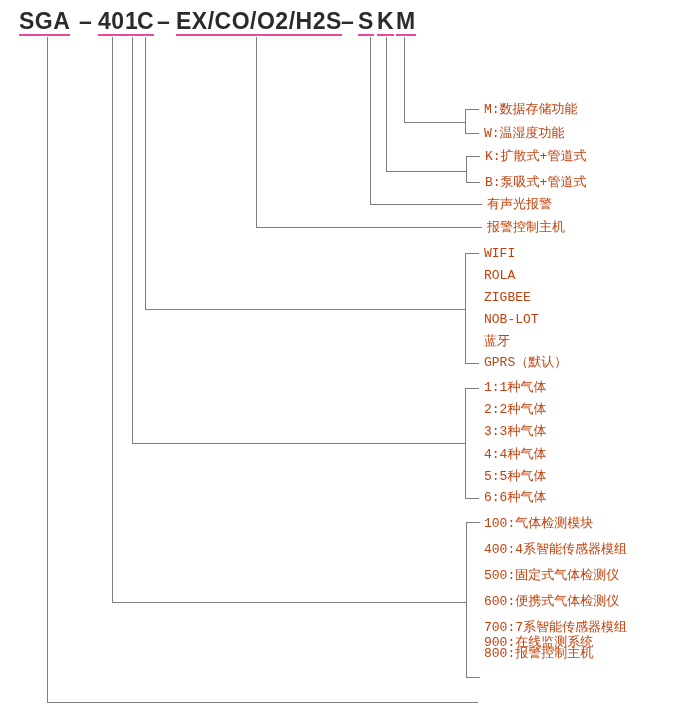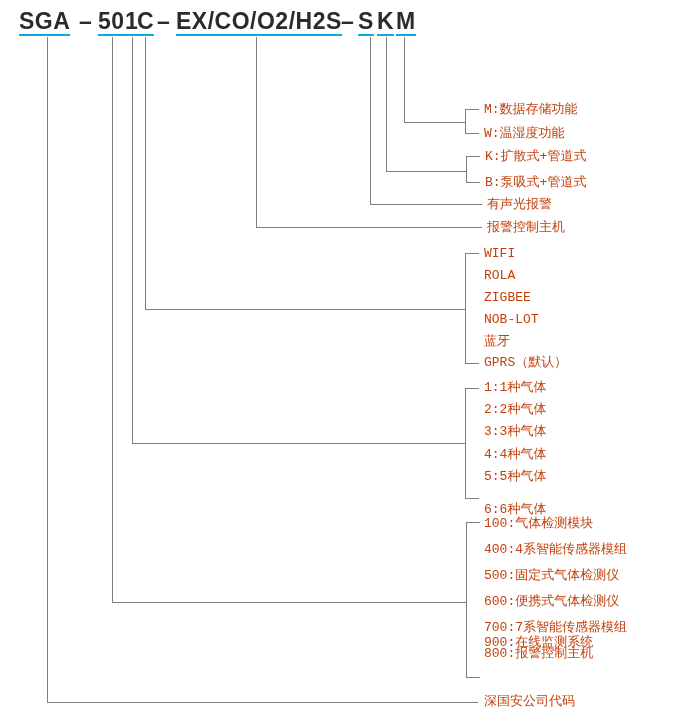--- a/index.html
+++ b/index.html
@@ -19,31 +19,31 @@
   .lbl {
     position:absolute; transform:translateY(-50%);
     font-family:"Liberation Mono","DejaVu Sans Mono",monospace;
     font-size:13px; line-height:20px; color:#c2410c; white-space:nowrap;
   }
   
   .tseg {
     position:absolute; top:9px; font-size:23px; font-weight:bold;
     line-height:25px; color:#2b2b2b; letter-spacing:0.5px; white-space:nowrap;
   }
-  .tseg.u { border-bottom:2px solid #0ea5e9; }
+  .tseg.u { border-bottom:2px solid #ec4899; }
 </style>
 </head>
 <body>
 
 <div class="canvas">
 
   <div>
     <span class="tseg u" style="left:19px">SGA</span>
     <span class="tseg" style="left:79px">–</span>
-    <span class="tseg u" style="left:98px">50</span>
+    <span class="tseg u" style="left:98px">40</span>
     <span class="tseg u" style="left:125px">1</span>
     <span class="tseg u" style="left:137px">C</span>
     <span class="tseg" style="left:157px">–</span>
     <span class="tseg u" style="left:176px">EX/CO/O2/H2S</span>
     <span class="tseg" style="left:341px">–</span>
     <span class="tseg u" style="left:358px">S</span>
     <span class="tseg u" style="left:377px">K</span>
     <span class="tseg u" style="left:396px">M</span>
   </div>
 
@@ -86,25 +86,24 @@
   <span class="lbl" style="left:484px; top:298px">ZIGBEE</span>
   <span class="lbl" style="left:484px; top:320px">NOB-LOT</span>
   <span class="lbl" style="left:484px; top:342px">蓝牙</span>
   <span class="lbl" style="left:484px; top:363px">GPRS（默认）</span>
 
   <span class="lbl" style="left:484px; top:388px">1:1种气体</span>
   <span class="lbl" style="left:484px; top:410px">2:2种气体</span>
   <span class="lbl" style="left:484px; top:432px">3:3种气体</span>
   <span class="lbl" style="left:484px; top:455px">4:4种气体</span>
   <span class="lbl" style="left:484px; top:477px">5:5种气体</span>
-  <span class="lbl" style="left:484px; top:510px">6:6种气体</span>
+  <span class="lbl" style="left:484px; top:498px">6:6种气体</span>
 
   <span class="lbl" style="left:484px; top:524px">100:气体检测模块</span>
   <span class="lbl" style="left:484px; top:550px">400:4系智能传感器模组</span>
   <span class="lbl" style="left:484px; top:576px">500:固定式气体检测仪</span>
   <span class="lbl" style="left:484px; top:602px">600:便携式气体检测仪</span>
   <span class="lbl" style="left:484px; top:628px">700:7系智能传感器模组</span>
   <span class="lbl" style="left:484px; top:654px">800:报警控制主机</span>
   <span class="lbl" style="left:484px; top:643px">900:在线监测系统</span>
 
-  <span class="lbl" style="left:484px; top:702px">深国安公司代码</span>
 
 </div>
 
 </body></html>

